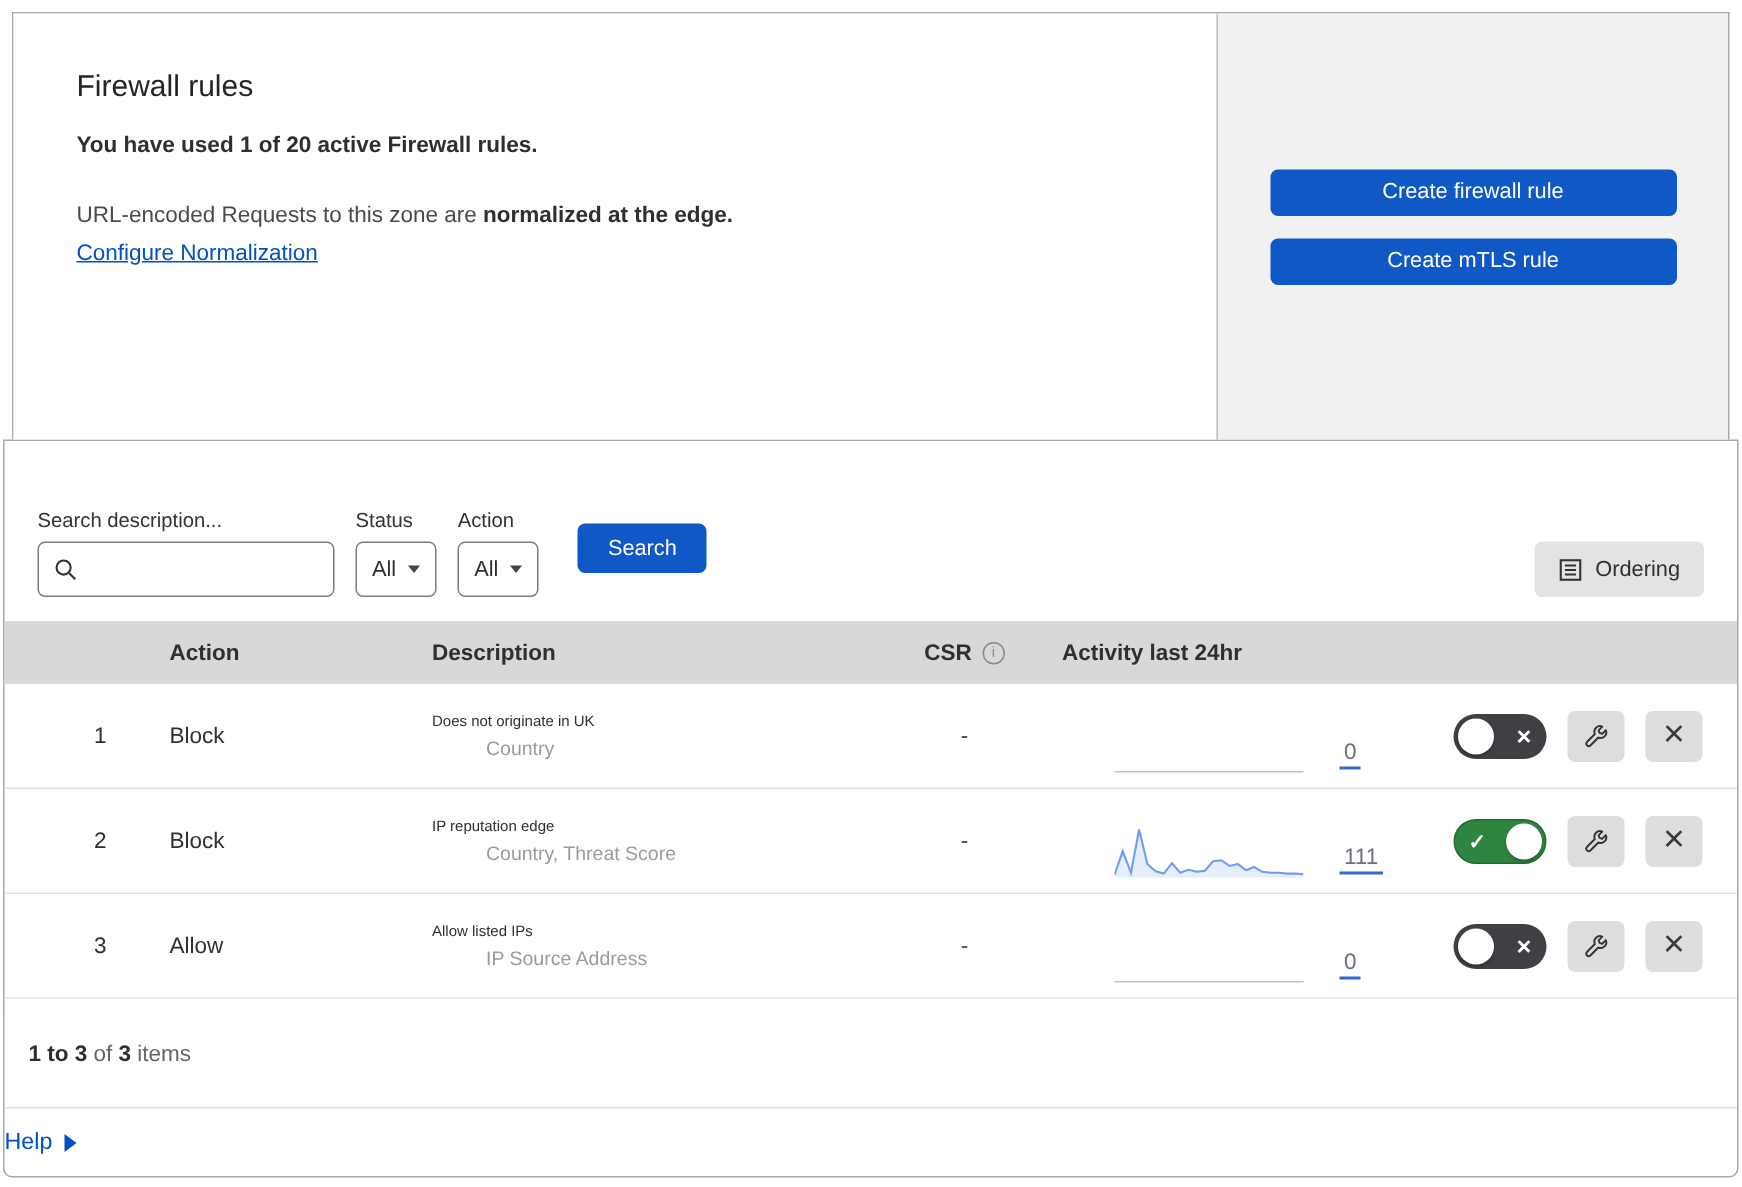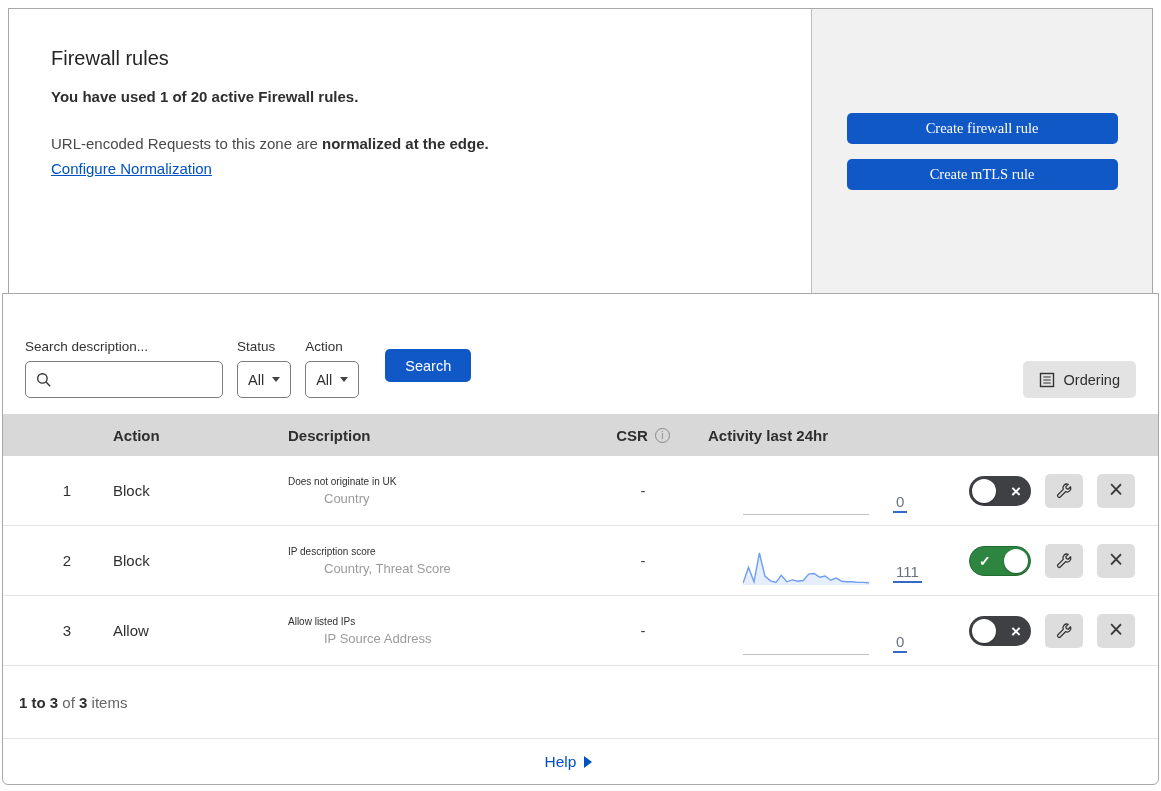--- a/index.html
+++ b/index.html
@@ -23,21 +23,21 @@
   .norm-text { font-size:15px; color:#4a4a4a; margin:0 0 8px 0; }
   .norm-text b { color:#2f2f2f; }
   .cfg-link { font-size:15px; color:#0051c3; text-decoration:underline; cursor:pointer;text-align:right; }
 
   .overview-right {
     width:341px; background:#f1f1f1; border-left:1px solid #bdbdbd;
     display:flex; flex-direction:column; align-items:center; justify-content:center; gap:15px;
   }
   .btn-primary {
     width:271px; height:31px; background:#1158c7; color:#fff;
-    font-size:14.5px; font-family:Liberation Serif, serif; border:none; border-radius:5px; cursor:pointer;
+    font-size:14.5px; font-family:Liberation Sans, sans-serif; border:none; border-radius:5px; cursor:pointer;
   }
 
   
   .main-card {
     margin:0 2px; border:1px solid #a8a8a8;
     border-radius:0 0 6px 6px; background:#fff; overflow:hidden;
   }
 
   
   .filters { height:120px; display:flex; align-items:flex-end; padding:0 22px 16px 22px; }
@@ -100,21 +100,21 @@
   .icon-btn {
     width:38px; height:34px; background:#ddd; border:none; border-radius:5px;
     display:flex; align-items:center; justify-content:center; cursor:pointer;
   }
   .del-x { font-size:25px; font-weight:400; color:#3a3a3a; line-height:1; margin-top:-3px; }
 
   
   .tfoot { height:73px; display:flex; align-items:center; padding-left:16px; font-size:15px; color:#666; border-bottom:1px solid #e4e4e4; white-space:pre; }
   .tfoot b { color:#2f2f2f; }
 
-  .help-bar { height:45px; display:flex; align-items:center; justify-content:center; padding-right:24px; }
+  .help-bar { height:45px; display:flex; align-items:center; justify-content:flex-start; padding-right:24px; }
   .help-link { color:#0051c3; font-size:15.5px; text-decoration:none; display:flex; align-items:center; gap:8px; cursor:pointer; }
   .help-arrow { width:0; height:0; border-top:6px solid transparent; border-bottom:6px solid transparent; border-left:8px solid #0051c3; }
 
   .info-icon {
     width:15px; height:15px; border:1.3px solid #8a8a8a; border-radius:50%;
     color:#8a8a8a; font-size:10px; font-weight:400; font-style:normal;
     display:inline-flex; align-items:center; justify-content:center;
   }
 </style>
 </head>
@@ -214,21 +214,21 @@
         <button class="icon-btn">
           <span class="del-x">×</span>
         </button>
       </div>
     </div>
 
     <div class="trow">
       <div class="c-num">2</div>
       <div class="cell-pad">Block</div>
       <div class="cell-pad c-desc">
-        <div class="d-title">IP description score</div>
+        <div class="d-title">IP reputation edge</div>
         <div class="d-sub">Country, Threat Score</div>
       </div>
       <div class="c-csr">-</div>
       <div class="c-activity">
         <div class="spark">
             <svg width="126" height="40">
               <polygon points="0,38 0.0,36.1 5.5,20.4 11.0,34.8 16.4,6.0 21.9,29.0 27.4,33.8 32.9,35.4 38.3,28.4 43.8,34.8 49.3,32.9 54.8,34.2 60.3,33.5 65.7,27.1 71.2,26.5 76.7,30.3 82.2,29.0 87.7,33.2 93.1,31.0 98.6,34.2 104.1,34.8 109.6,34.8 115.0,35.4 120.5,35.4 126.0,35.8 126,38" fill="#e7eefb"></polygon>
               <polyline points="0.0,36.1 5.5,20.4 11.0,34.8 16.4,6.0 21.9,29.0 27.4,33.8 32.9,35.4 38.3,28.4 43.8,34.8 49.3,32.9 54.8,34.2 60.3,33.5 65.7,27.1 71.2,26.5 76.7,30.3 82.2,29.0 87.7,33.2 93.1,31.0 98.6,34.2 104.1,34.8 109.6,34.8 115.0,35.4 120.5,35.4 126.0,35.8" fill="none" stroke="#6d9ef0" stroke-width="1.4"></polyline>
             </svg>
           </div>

